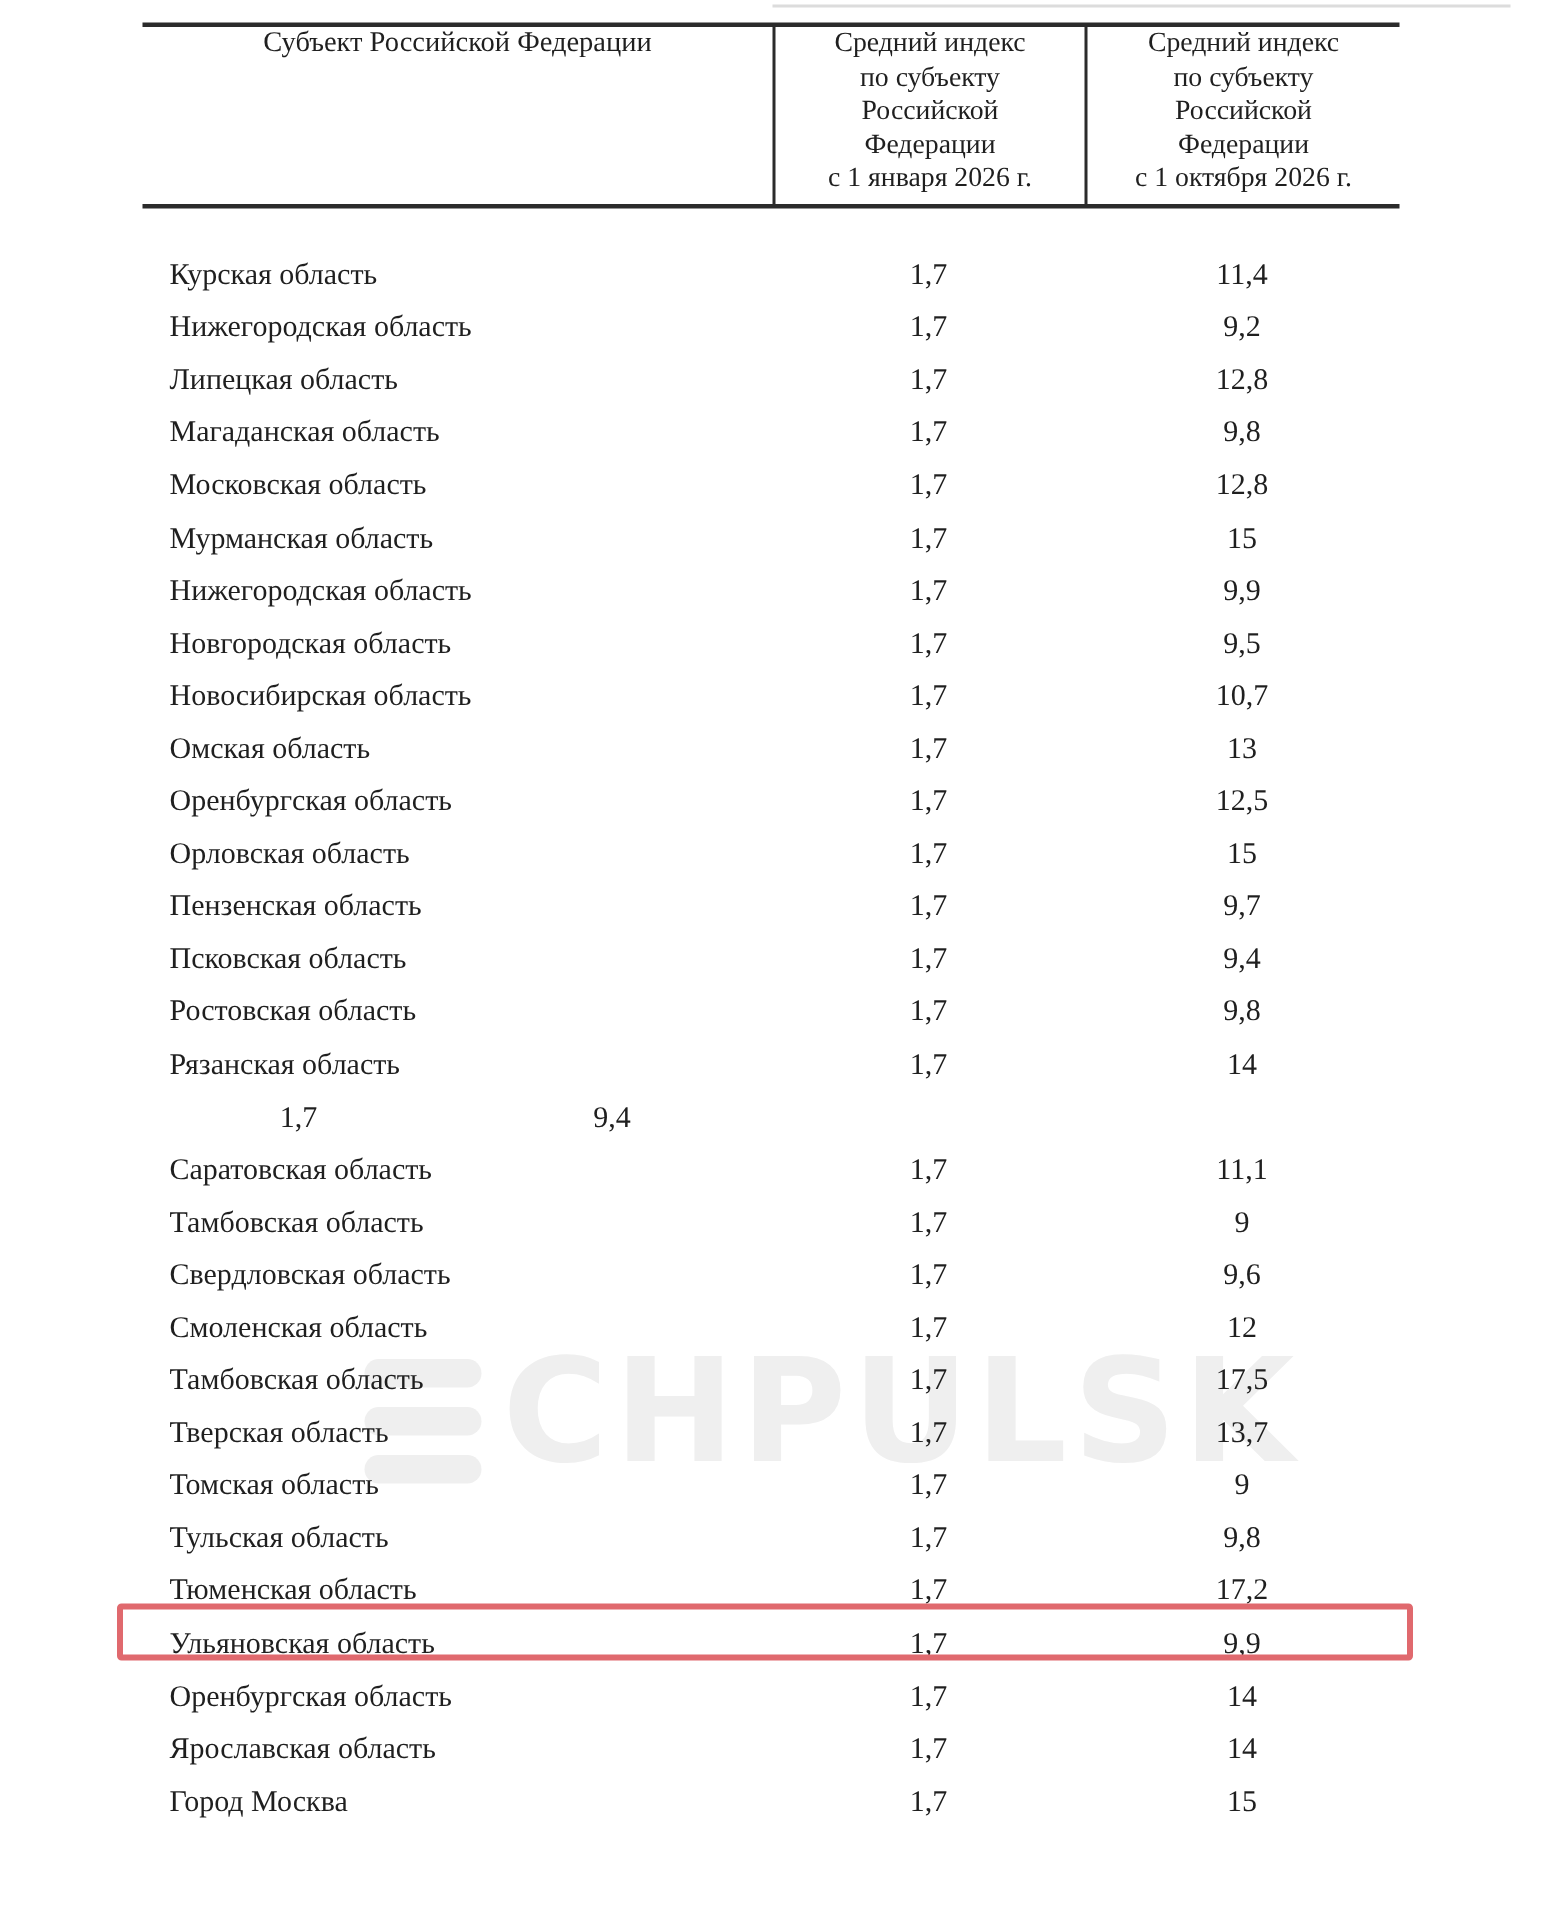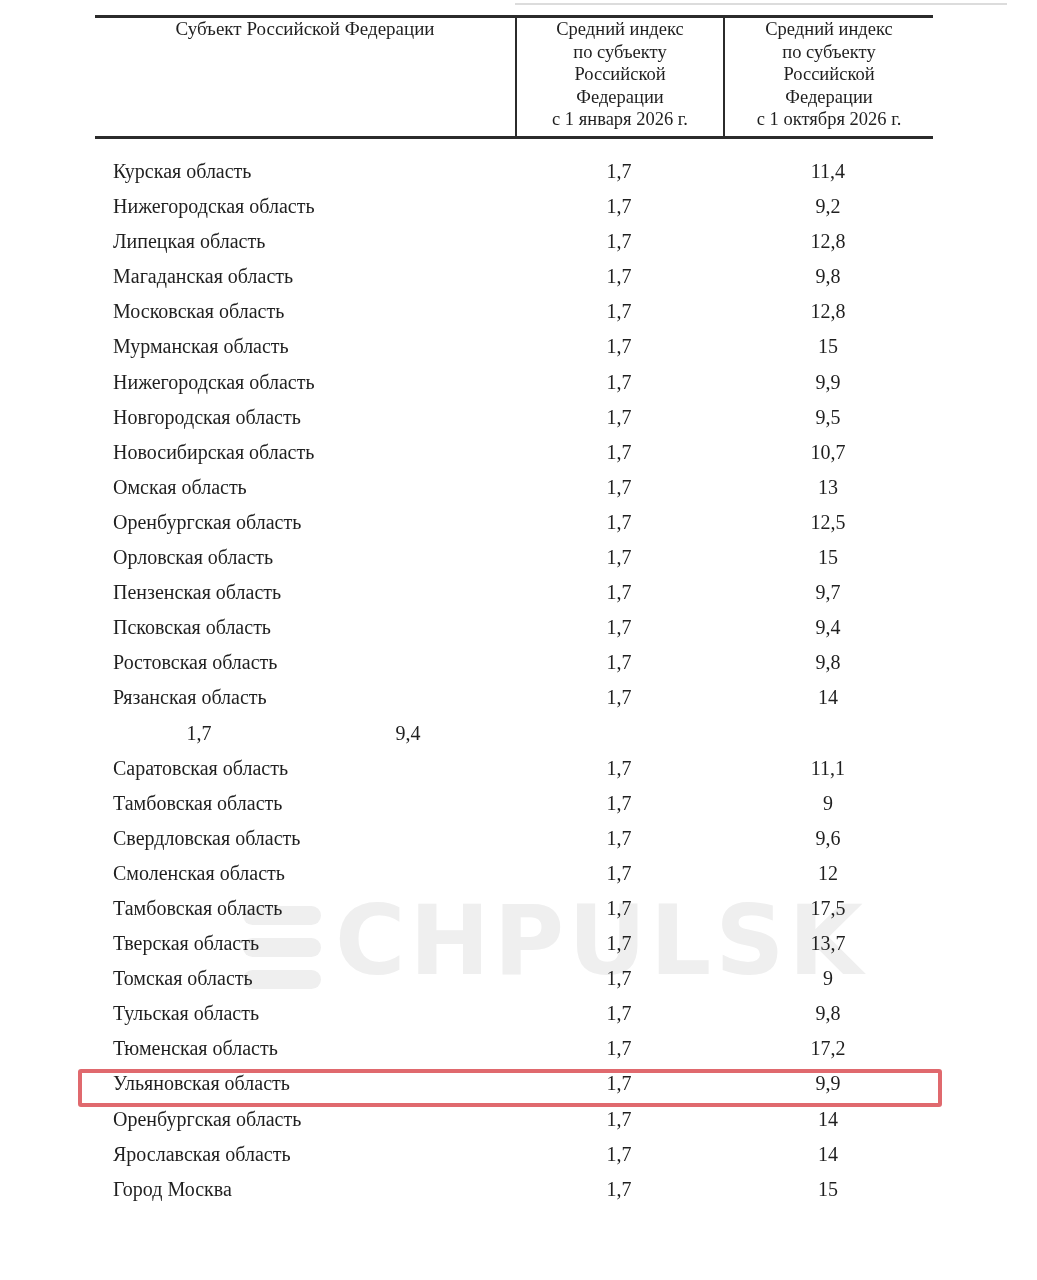--- a/index.html
+++ b/index.html
@@ -47,21 +47,21 @@
 
   .table-body {
     position: absolute;
     left: 95px; top: 160px;
     width: 838px;
     z-index: 1;
   }
   .row {
     position: relative;
     display: flex;
-    align-items: flex-start;
+    align-items: flex-end;
     height: 35.1px;
     font-size: 20px;
   }
   .cell-region { width: 420px; padding-left: 18px; box-sizing: border-box; }
   .cell-jan { width: 208px; text-align: center; }
   .cell-oct { width: 210px; text-align: center; }
 
   .hl-box {
     position: absolute;
     left: -17px; right: -9px;

